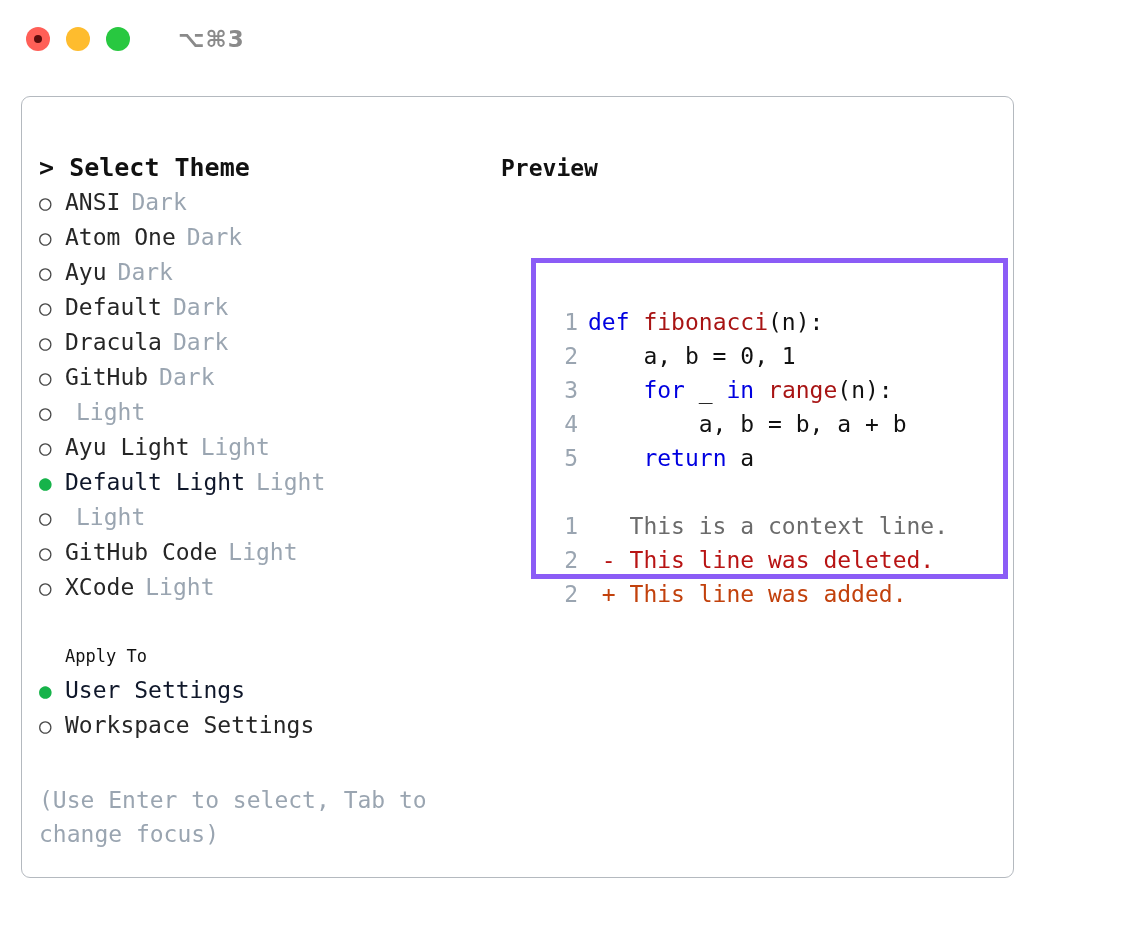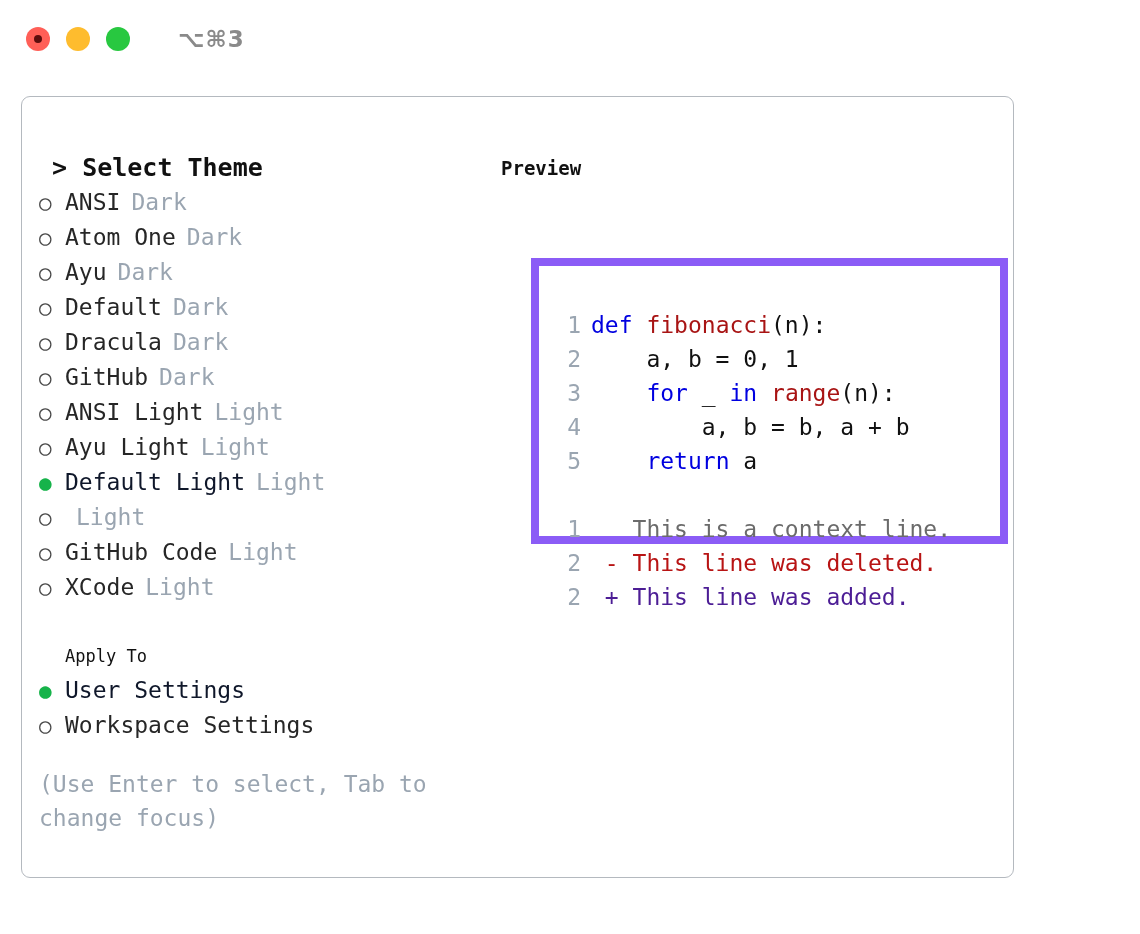--- a/index.html
+++ b/index.html
@@ -97,21 +97,20 @@
     width: 500px;
   }
 
   
   .list-header {
     font-size: 25px;
     font-weight: bold;
     color: #111111;
     line-height: 34px;
     white-space: pre;
-    margin-left: 13px;
   }
   .list-header .prompt { color: #111111; }
 
   .opt-row {
     display: flex;
     align-items: baseline;
     line-height: 34px;
     font-size: 23px;
     white-space: pre;
   }
@@ -132,41 +131,41 @@
   .section-head {
     font-size: 17px;
     color: #111111;
     line-height: 34px;
     padding-left: 26px;
     white-space: pre;
   }
   .spacer { height: 34px; }
 
   #hint {
-    margin-top: 24px;
+    margin-top: 40px;
     font-size: 23px;
     color: #9aa5b1;
     line-height: 34px;
     width: 400px;
   }
 
   
   #preview-title {
-    font-size: 19px;
+    font-size: 23px;
     font-weight: bold;
     color: #111111;
     line-height: 34px;
   }
   #preview-box {
     position: absolute;
     left: 30px;
     top: 107px;
     width: 477px;
-    height: 286px;
-    border: 8px solid #8b5cf6;
+    height: 321px;
+    border: 5px solid #8b5cf6;
     box-sizing: border-box;
   }
   #code {
     position: absolute;
     left: 16px;
     top: 42px;
     font-size: 23px;
     line-height: 34px;
     white-space: pre;
   }
@@ -176,21 +175,21 @@
     display: inline-block;
     width: 26px;
     text-align: right;
     margin-right: 10px;
   }
   .kw   { color: #0000e0; }
   .fn   { color: #a81414; }
   .pl   { color: #111111; }
   .ctx  { color: #6b6b6b; }
   .del  { color: #b81414; }
-  .add  { color: #4c1d95; }
+  .add  { color: #c2410c; }
   .gap  { height: 34px; }
 </style>
 </head>
 <body>
 
 <div id="window">
 
   <div id="titlebar">
     <div class="lights">
       <div class="light close"></div>
@@ -205,21 +204,21 @@
 
       <div id="left-col">
         <div class="list-header"><span class="prompt">&gt;</span> <span>Select Theme</span></div>
         <div id="theme-items">
             <div class="opt-row"><span class="marker">○</span><span class="opt-label">ANSI</span><span class="opt-variant">Dark</span></div>
             <div class="opt-row"><span class="marker">○</span><span class="opt-label">Atom One</span><span class="opt-variant">Dark</span></div>
             <div class="opt-row"><span class="marker">○</span><span class="opt-label">Ayu</span><span class="opt-variant">Dark</span></div>
             <div class="opt-row"><span class="marker">○</span><span class="opt-label">Default</span><span class="opt-variant">Dark</span></div>
             <div class="opt-row"><span class="marker">○</span><span class="opt-label">Dracula</span><span class="opt-variant">Dark</span></div>
             <div class="opt-row"><span class="marker">○</span><span class="opt-label">GitHub</span><span class="opt-variant">Dark</span></div>
-            <div class="opt-row"><span class="marker">○</span><span class="opt-label">ANSI Light</span><span class="opt-variant">Light</span></div>
+            <div class="opt-row"><span class="marker">○</span><span class="opt-variant">Light</span></div>
             <div class="opt-row"><span class="marker">○</span><span class="opt-label">Ayu Light</span><span class="opt-variant">Light</span></div>
             <div class="opt-row selected"><span class="marker">●</span><span class="opt-label">Default Light</span><span class="opt-variant">Light</span></div>
             <div class="opt-row"><span class="marker">○</span><span class="opt-variant">Light</span></div>
             <div class="opt-row"><span class="marker">○</span><span class="opt-label">GitHub Code</span><span class="opt-variant">Light</span></div>
             <div class="opt-row"><span class="marker">○</span><span class="opt-label">XCode</span><span class="opt-variant">Light</span></div>
           </div>
 
         <div class="spacer"></div>
 
         <div class="section-head">Apply To</div>

